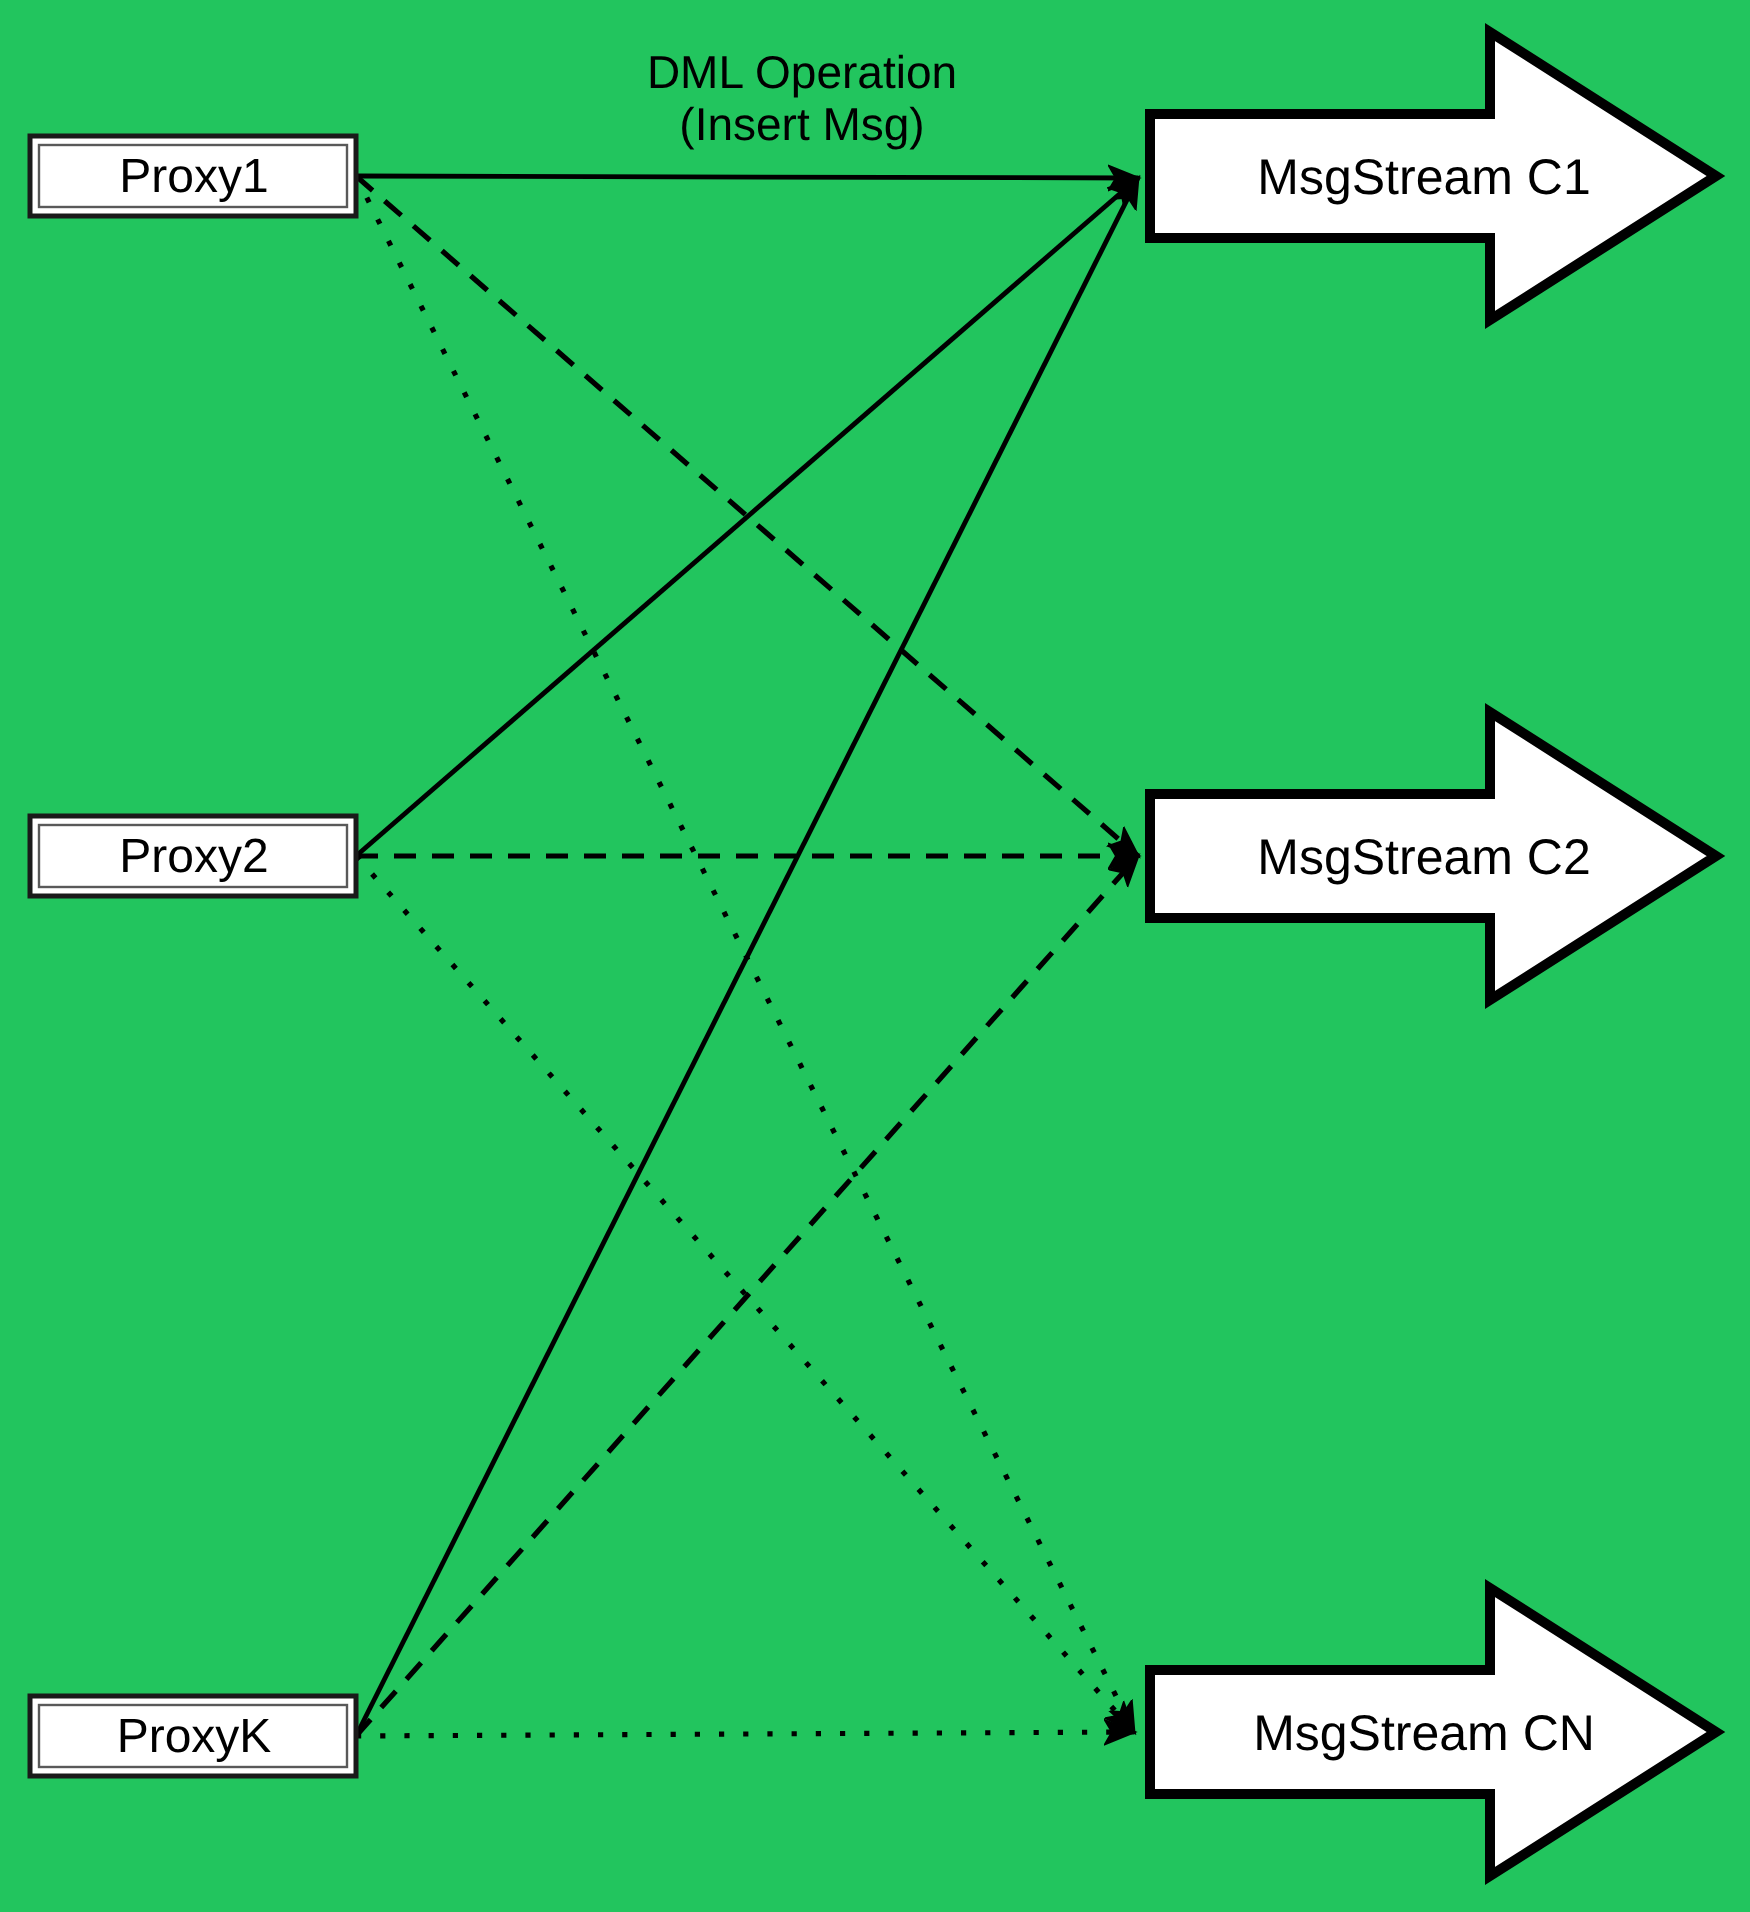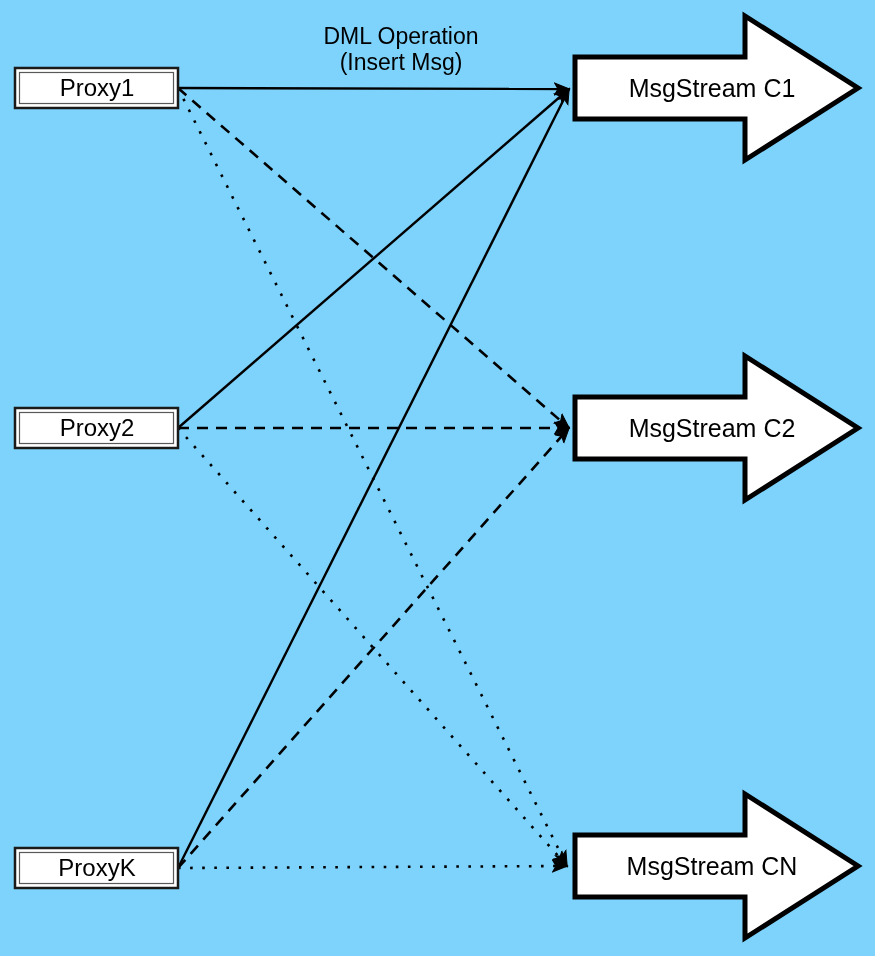--- a/index.html
+++ b/index.html
@@ -4,21 +4,21 @@
 <style>
   html, body {
     margin: 0;
     padding: 0;
     background: #ffffff;
   }
   .stage {
     position: relative;
     width: 875px;
     height: 956px;
-    background: #7dd3fc;
+    background: #22c55e;
     overflow: hidden;
     font-family: "Liberation Sans", sans-serif;
   }
   svg { display: block; }
   text {
     font-family: "Liberation Sans", sans-serif;
     fill: #000000;
   }
   .edge-label {
     font-size: 23px;

